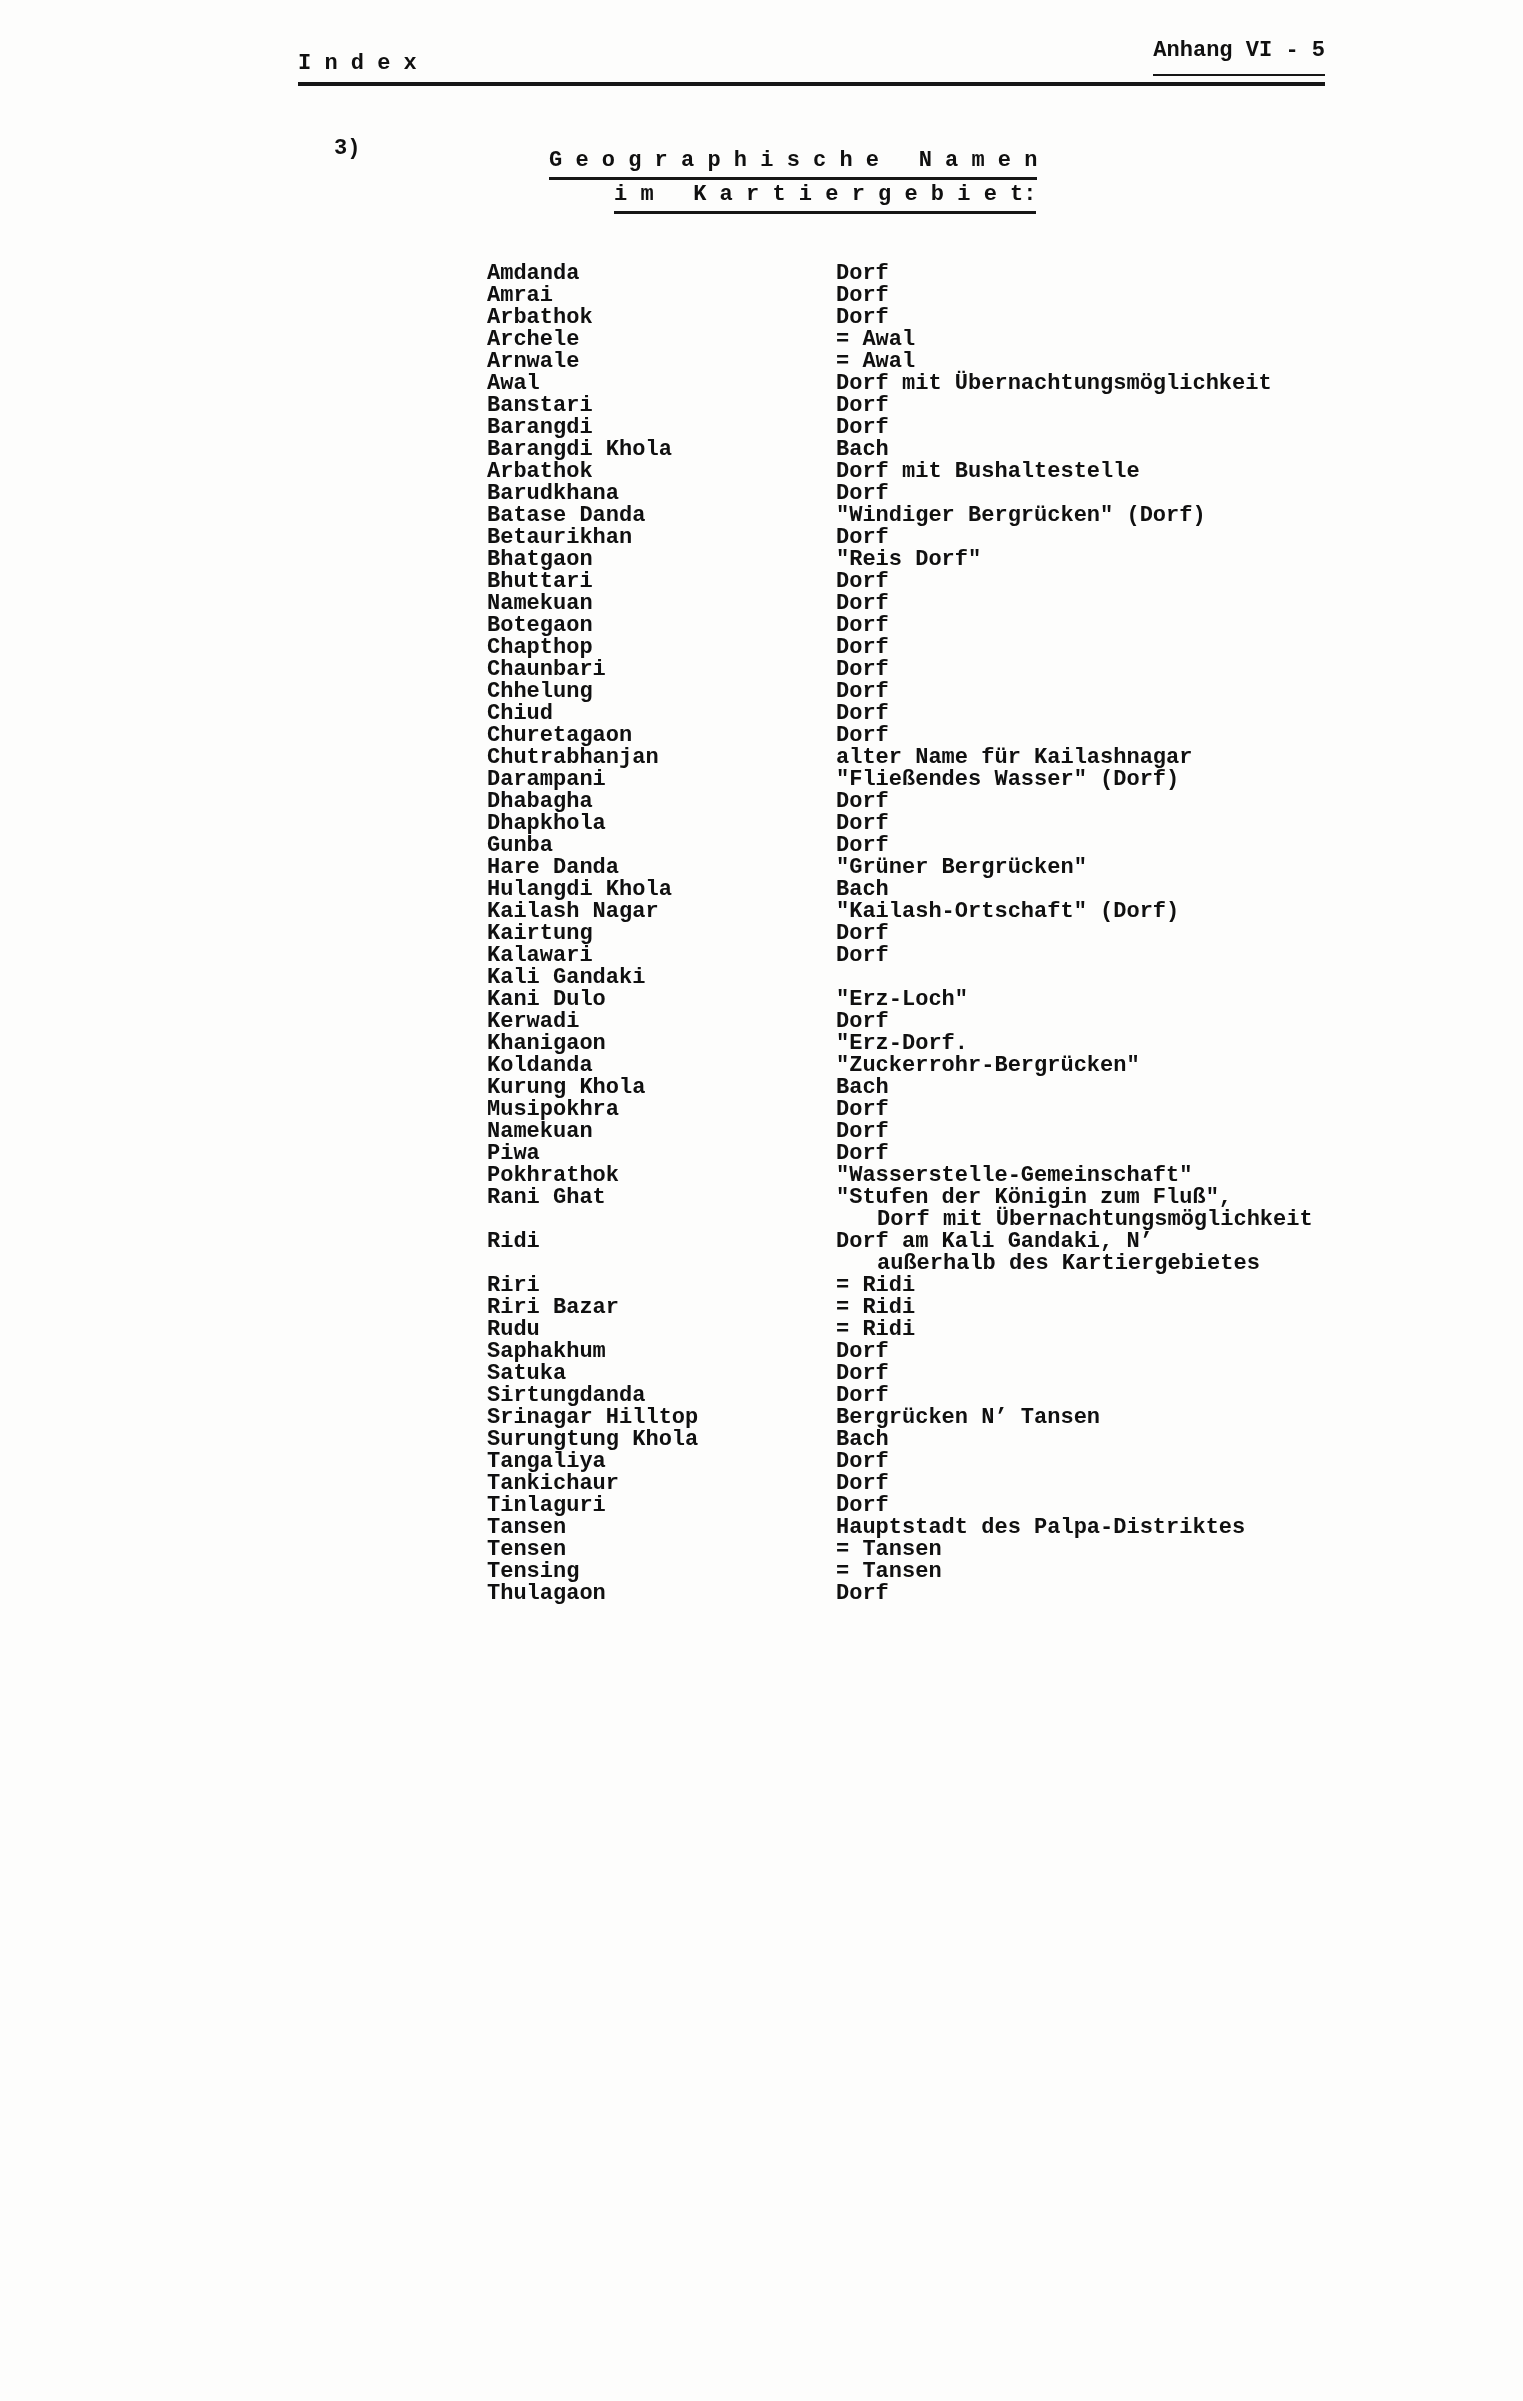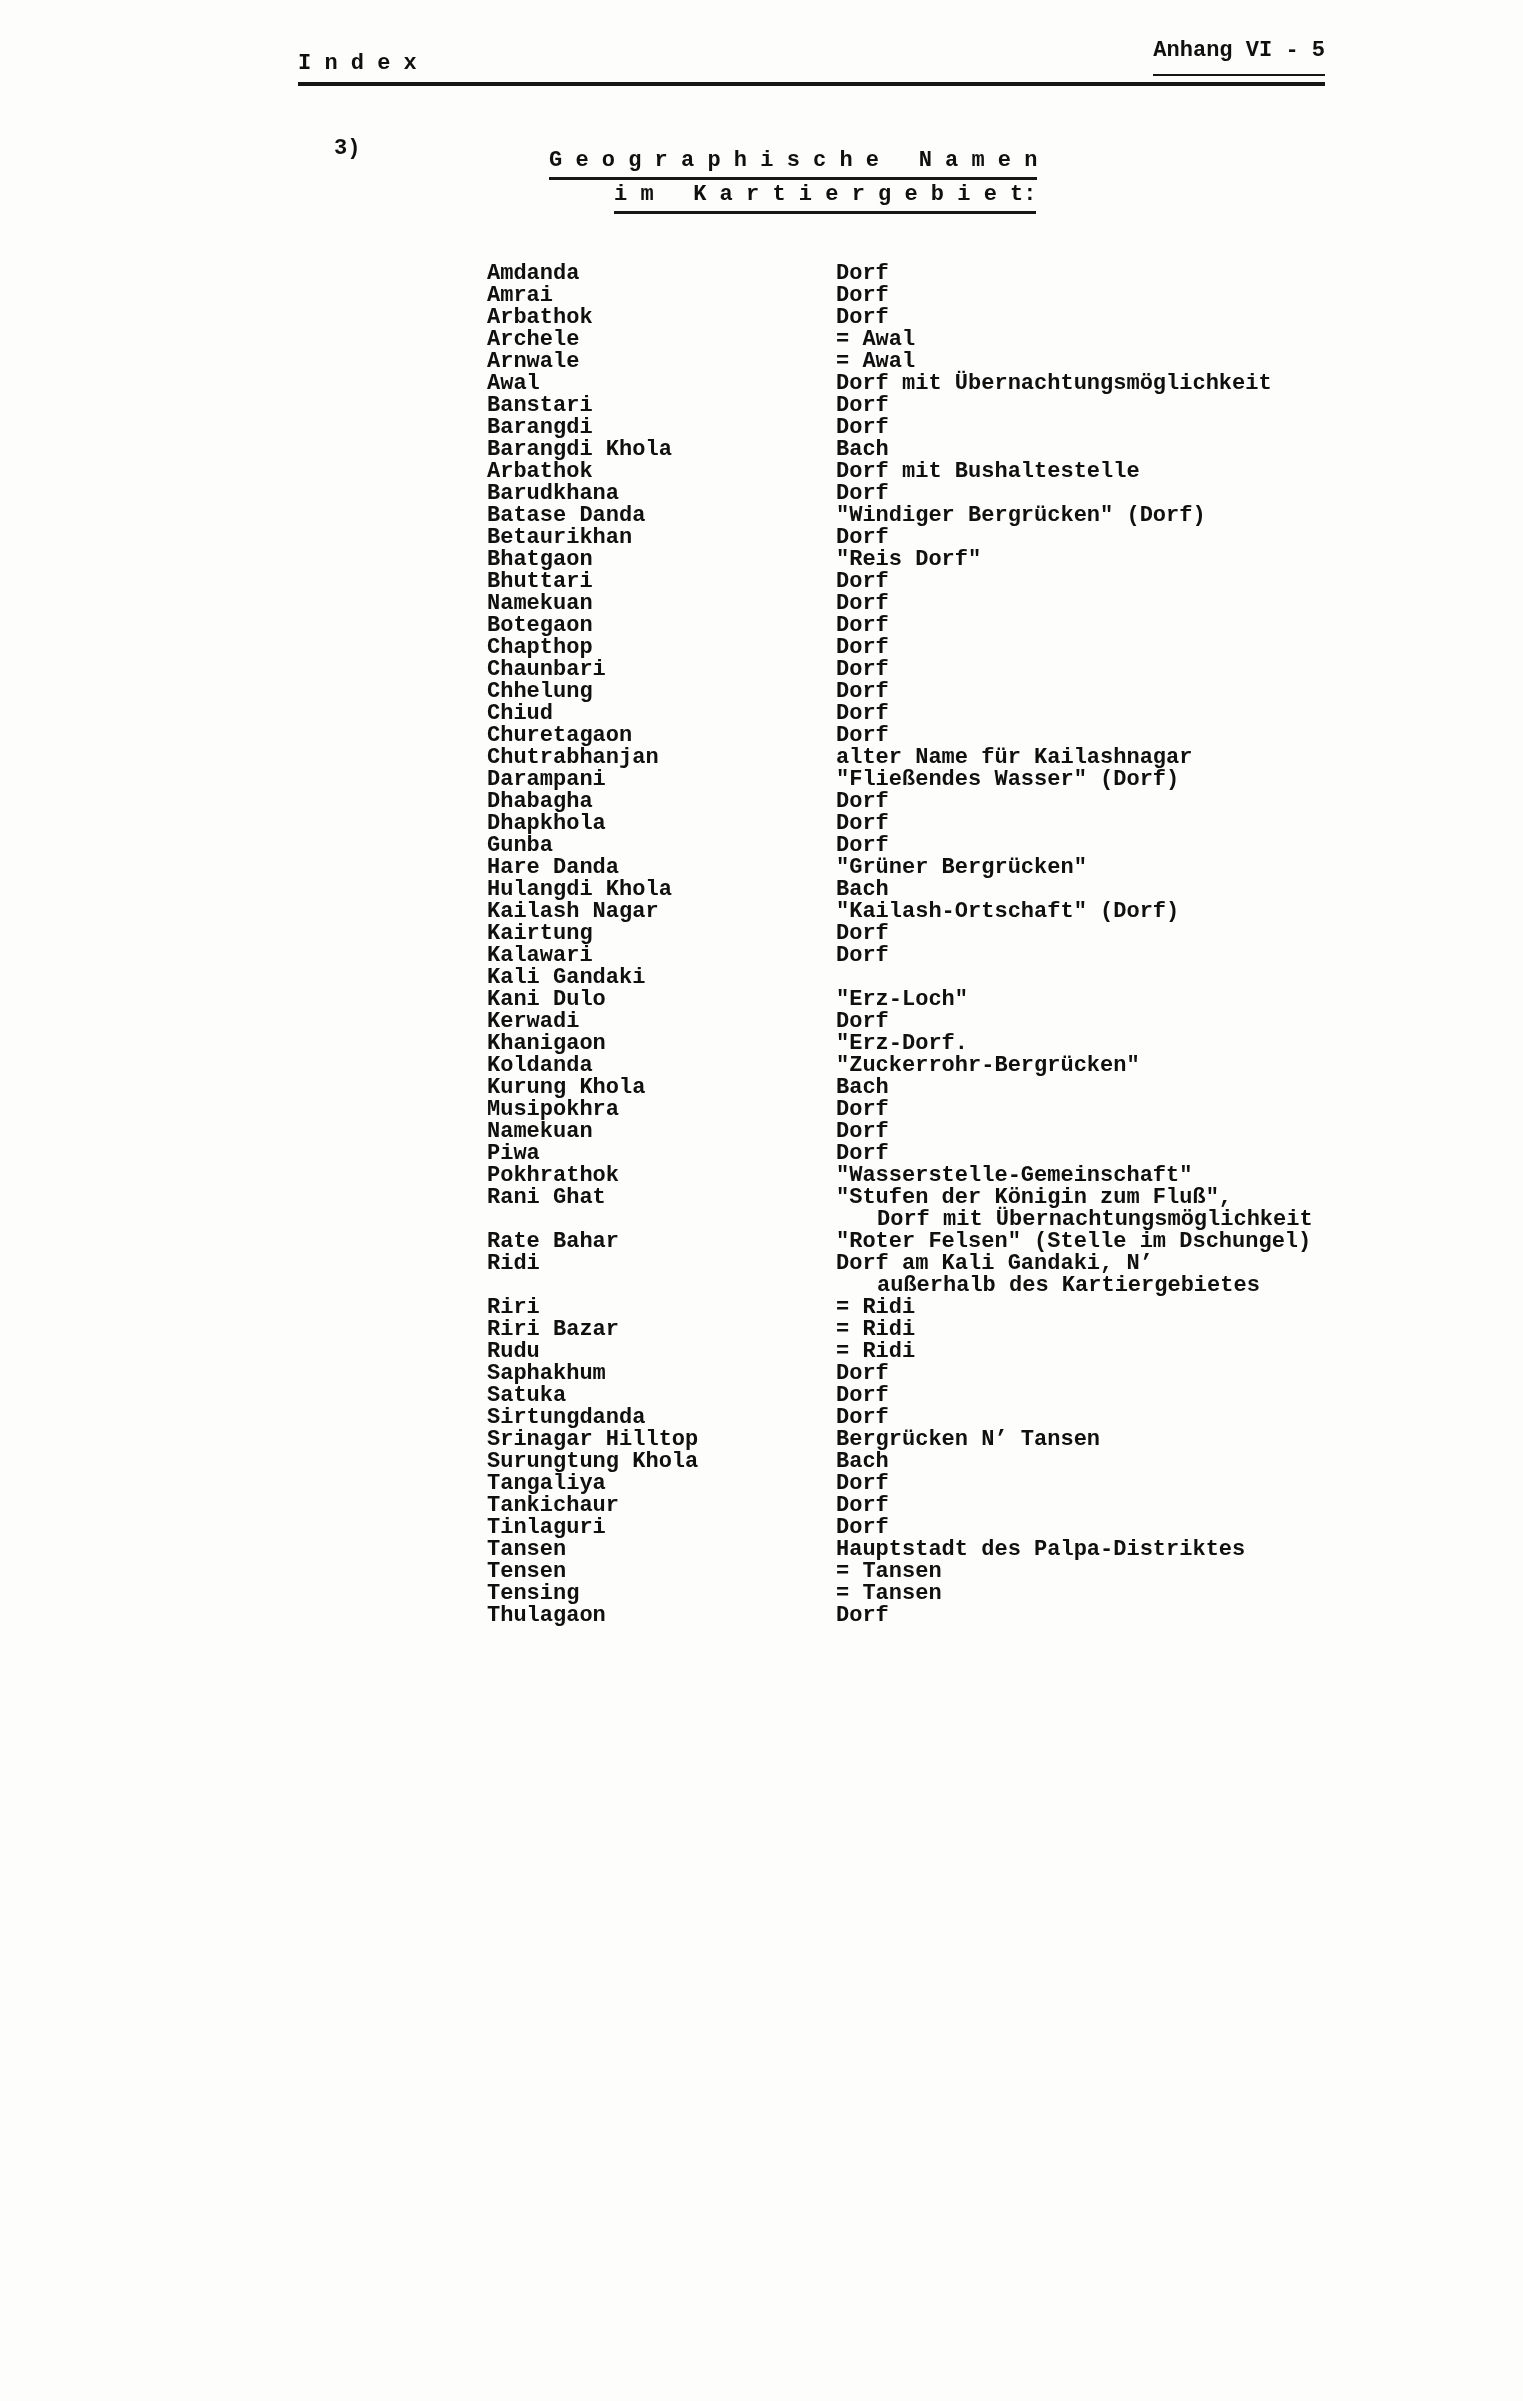--- a/index.html
+++ b/index.html
@@ -303,26 +303,20 @@
         </div>
       </div>
       <div class="row">
         <span class="nm">Rani Ghat</span>
         <div class="ds">
           <div class="l1">"Stufen der Königin zum Fluß",</div>
           <div class="l2">Dorf mit Übernachtungsmöglichkeit</div>
         </div>
       </div>
       <div class="row">
-        <span class="nm">Rate Bahar</span>
-        <div class="ds">
-          <div class="l1">"Roter Felsen" (Stelle im Dschungel)</div>
-        </div>
-      </div>
-      <div class="row">
         <span class="nm">Ridi</span>
         <div class="ds">
           <div class="l1">Dorf am Kali Gandaki, N’</div>
           <div class="l2">außerhalb des Kartiergebietes</div>
         </div>
       </div>
       <div class="row">
         <span class="nm">Riri</span>
         <div class="ds">
           <div class="l1">= Ridi</div>

